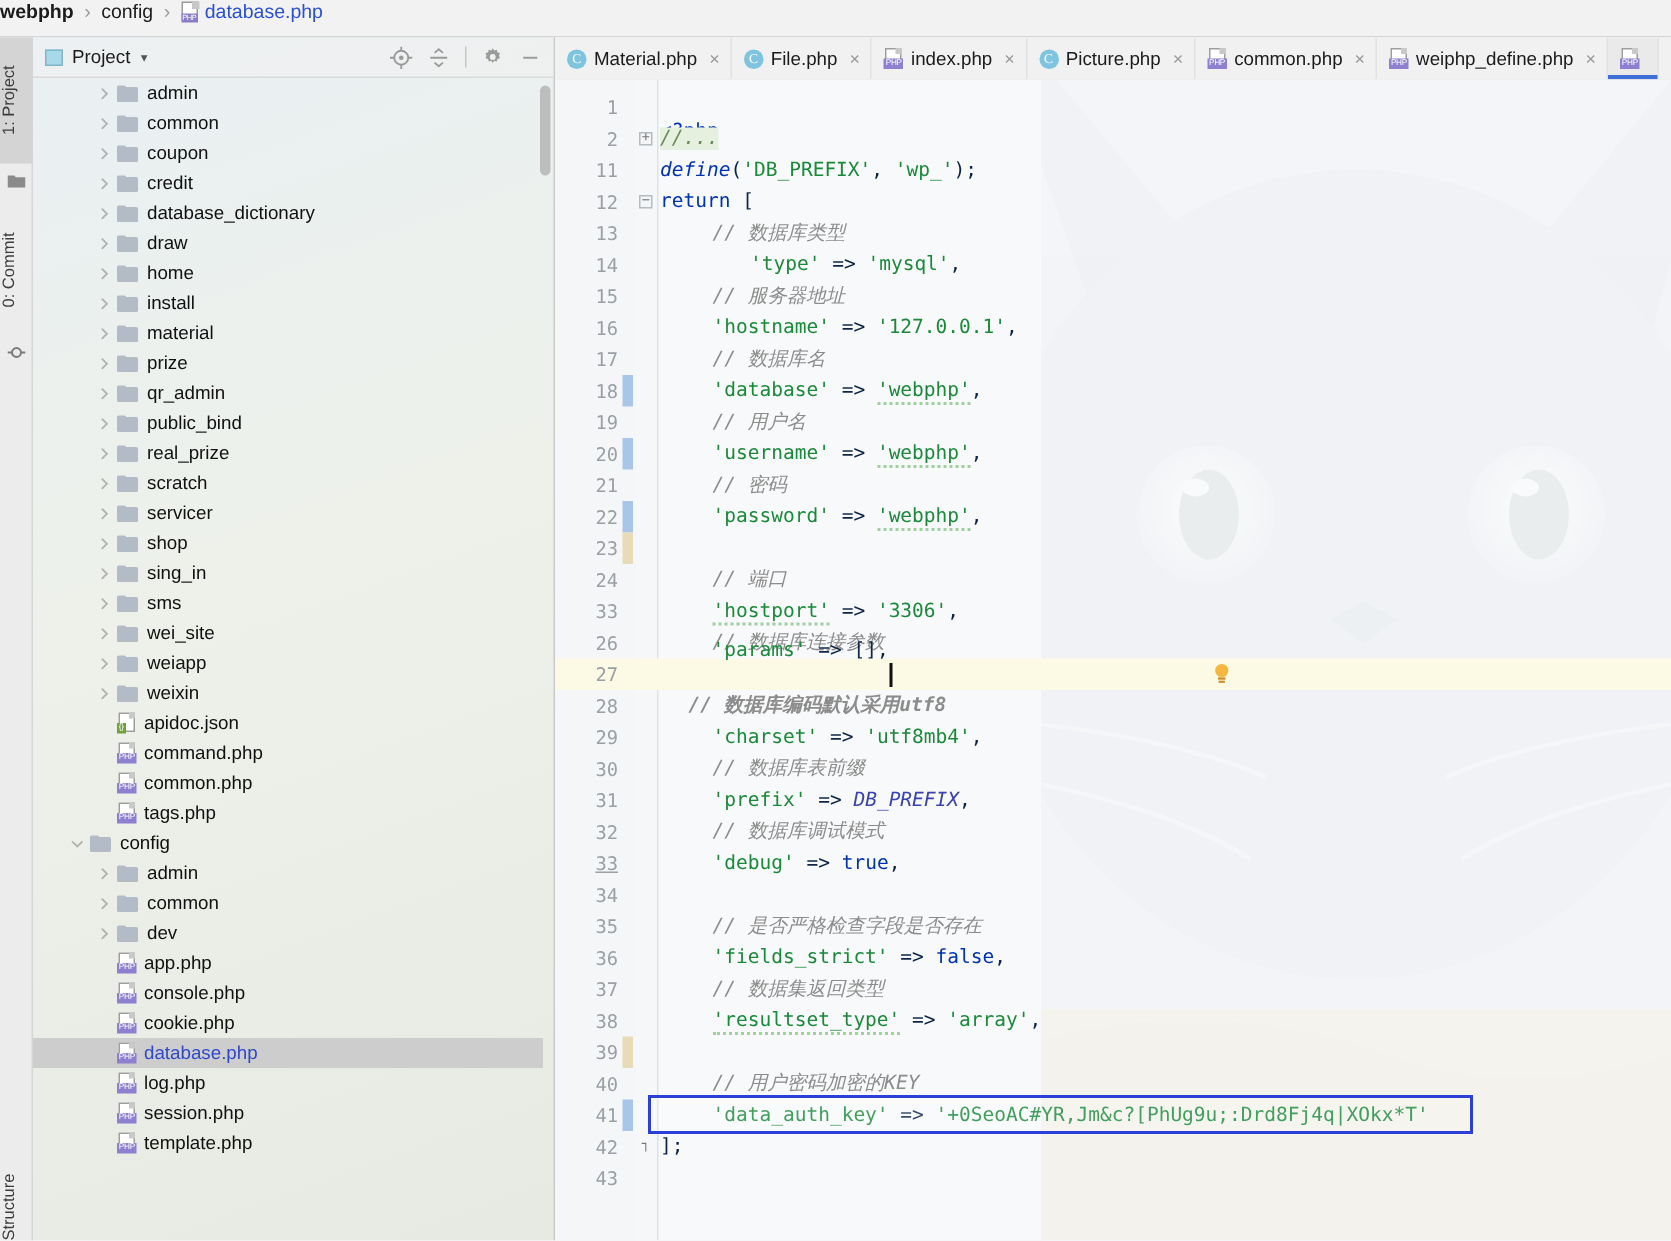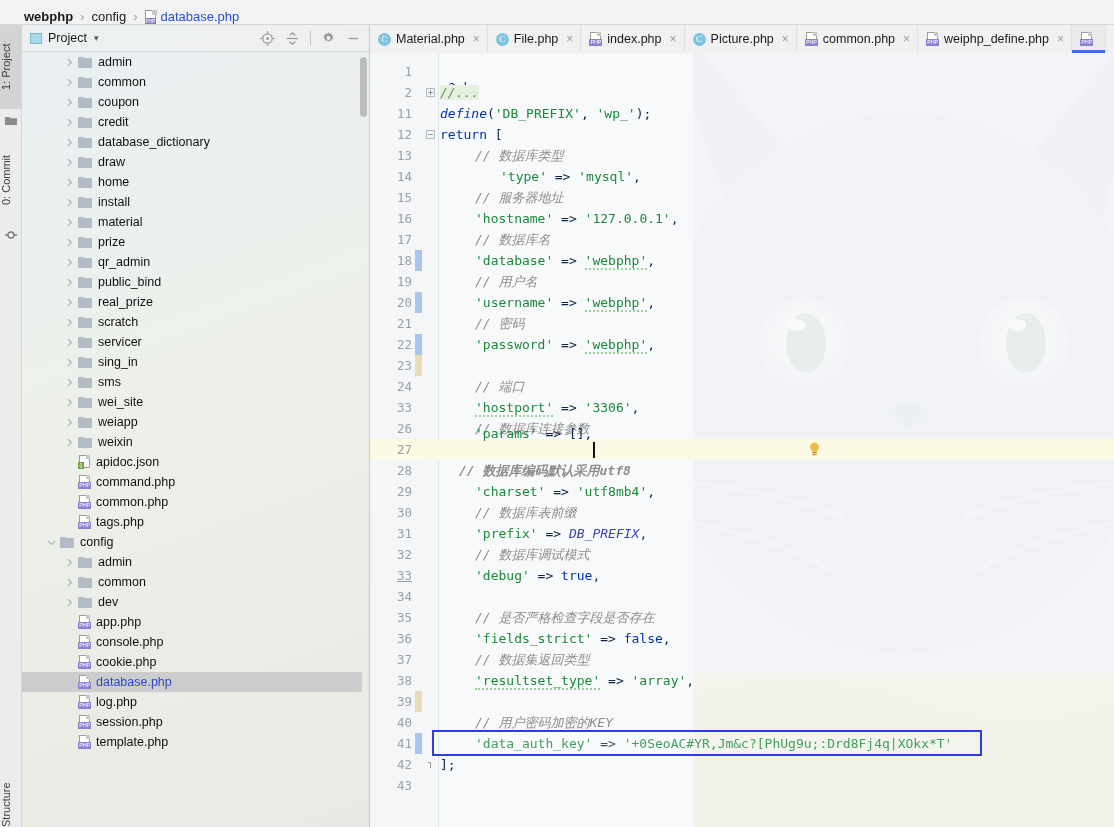--- a/index.html
+++ b/index.html
@@ -9,21 +9,21 @@
     font-size:12px;color:#000;
     background:#f2f2f2;
     -webkit-font-smoothing:antialiased;
   }
   #app{position:relative;width:1114px;height:827px;overflow:hidden;}
 
   
   .topbar{
     position:absolute;left:0;top:0;width:1114px;height:25px;
     background:#f2f2f2;border-bottom:1px solid #d6d6d6;
-    display:flex;align-items:flex-end;padding-left:24px;box-sizing:border-box;
+    display:flex;align-items:flex-start;padding-left:0;box-sizing:border-box;
   }
   .crumb{display:flex;align-items:center;font-size:13px;}
   .crumb-txt{color:#1b1b1b;}
   .crumb-txt.bold{font-weight:bold;}
   .crumb-txt.link{color:#2a4fd6;}
   .crumb-sep{color:#9b9b9b;margin:0 7px;font-size:13px;}
   .php-ico{
     display:inline-block;width:12px;height:14px;position:relative;
     margin-right:4px;vertical-align:-3px;
   }
@@ -379,20 +379,27 @@
           </svg>
           <span class="folder"></span>
           <span class="tlabel">scratch</span>
         </div>
         <div class="trow" style="padding-left: 42px;">
           <svg class="arrow" viewBox="0 0 12 12">
             <path d="M4.2 2.2L8 6l-3.8 3.8" fill="none" stroke="#8a8a8a" stroke-width="1.3"></path>
           </svg>
           <span class="folder"></span>
           <span class="tlabel">servicer</span>
+        </div>
+        <div class="trow" style="padding-left: 42px;">
+          <svg class="arrow" viewBox="0 0 12 12">
+            <path d="M4.2 2.2L8 6l-3.8 3.8" fill="none" stroke="#8a8a8a" stroke-width="1.3"></path>
+          </svg>
+          <span class="folder"></span>
+          <span class="tlabel">shop</span>
         </div>
         <div class="trow" style="padding-left: 42px;">
           <svg class="arrow" viewBox="0 0 12 12">
             <path d="M4.2 2.2L8 6l-3.8 3.8" fill="none" stroke="#8a8a8a" stroke-width="1.3"></path>
           </svg>
           <span class="folder"></span>
           <span class="tlabel">sing_in</span>
         </div>
         <div class="trow" style="padding-left: 42px;">
           <svg class="arrow" viewBox="0 0 12 12">

